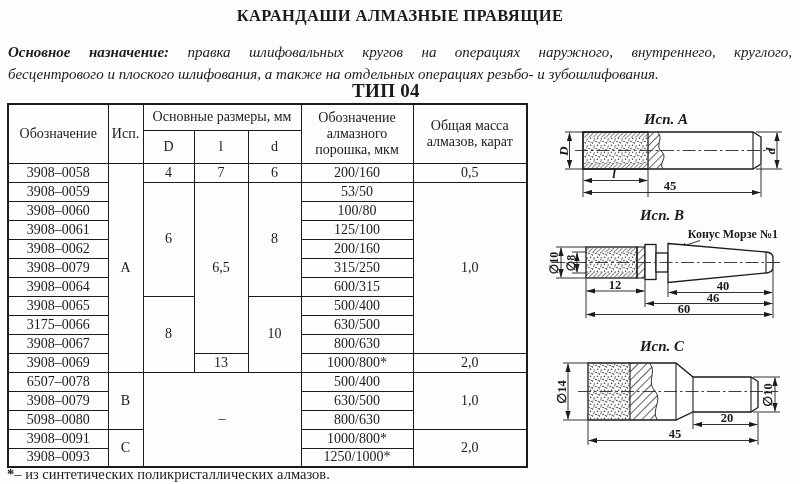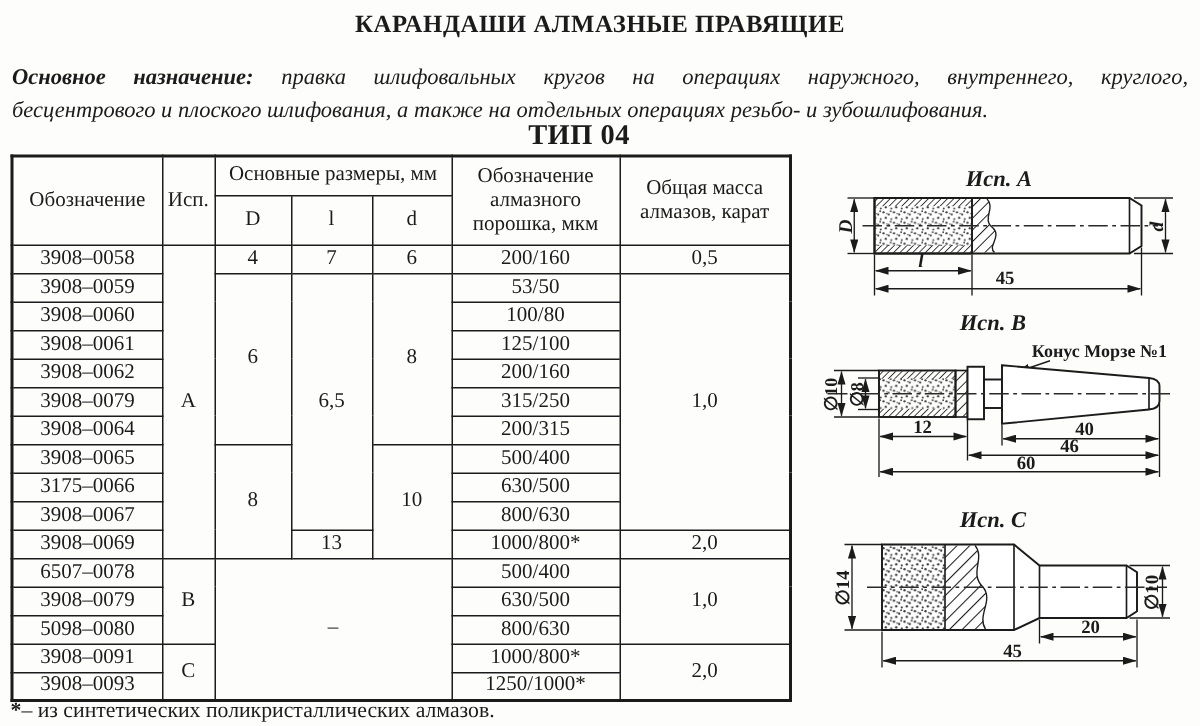--- a/index.html
+++ b/index.html
@@ -105,21 +105,21 @@
   <tr class="data">
     <td>3908–0062</td>
     <td>200/160</td>
   </tr>
   <tr class="data">
     <td>3908–0079</td>
     <td>315/250</td>
   </tr>
   <tr class="data">
     <td>3908–0064</td>
-    <td>200/315</td>
+    <td>600/315</td>
   </tr>
   <tr class="data">
     <td>3908–0065</td>
     <td rowspan="4">8</td>
     <td rowspan="4">10</td>
     <td>500/400</td>
   </tr>
   <tr class="data">
     <td>3175–0066</td>
     <td>630/500</td>

